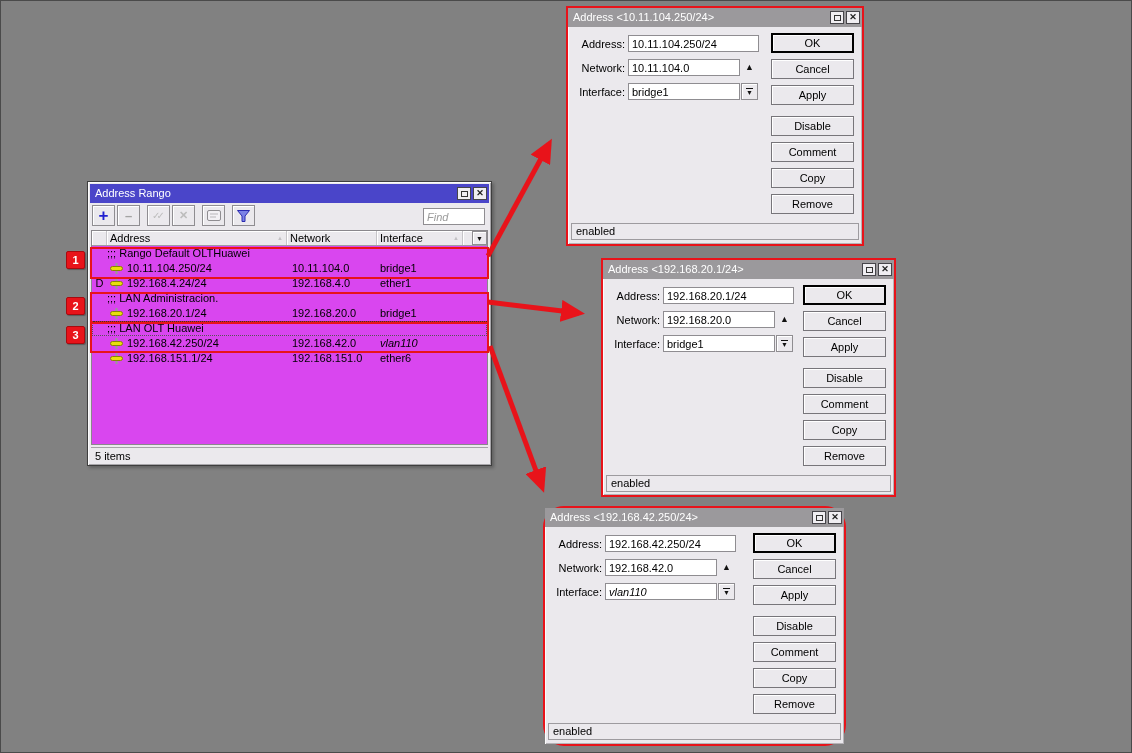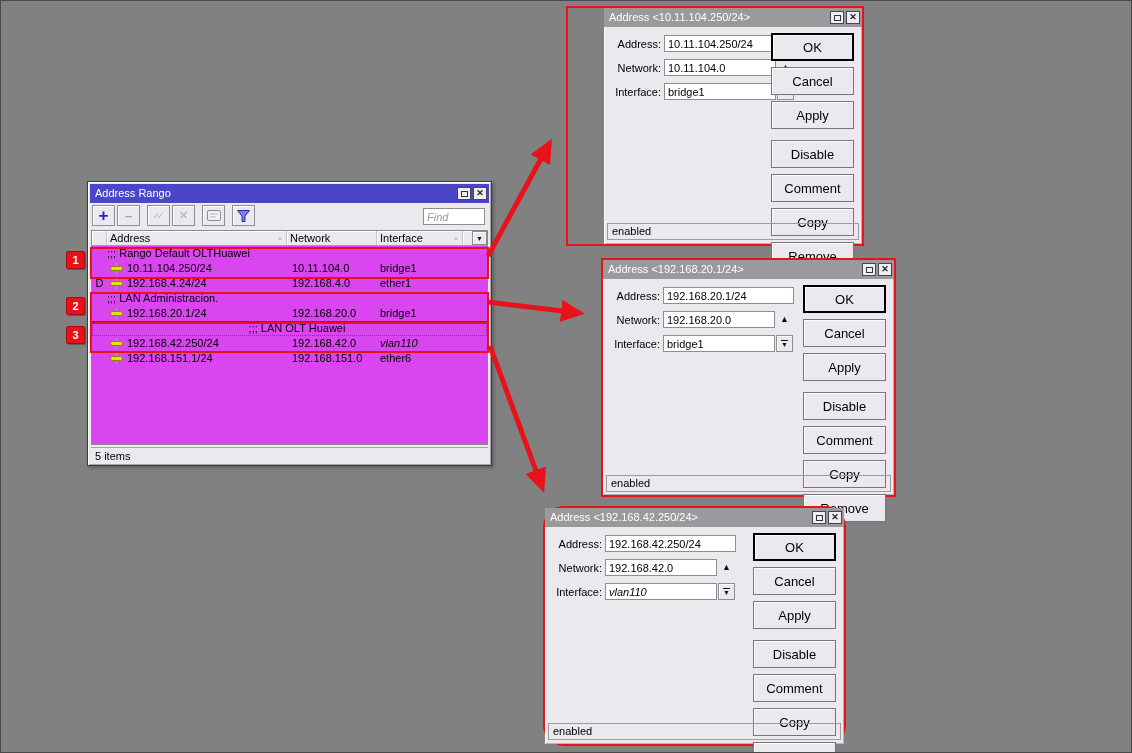--- a/index.html
+++ b/index.html
@@ -86,21 +86,21 @@
   }
 
   .lv-row { display:flex; height:15px; line-height:15px; white-space:nowrap; }
   .lv-row .cell { overflow:hidden; }
   .c-flag { width:15px; text-align:center; }
   .c-address { width:180px; padding-left:2px; display:flex; align-items:center; }
   .c-network { width:90px; padding-left:5px; }
   .c-interface { width:86px; padding-left:3px; }
   .addr-icon { margin:0 4px 0 1px; flex:0 0 auto; }
   .italic { font-style:italic; }
-  .focus-dotted { outline:1px dotted #555; outline-offset:-1px;justify-content:center; }
+  .focus-dotted { outline:1px dotted #555; outline-offset:-1px; }
 
   .status-bar {
     position:absolute; left:3px; right:3px; bottom:2px; height:16px;
     line-height:16px; padding-left:4px; border-top:1px solid #a5a3a7;
   }
 
   
   .dialog-wrap { position:absolute; border:2px solid #e8131a; }
   .dialog { position:relative; background:#ebe9ed; width:100%; height:100%;
             box-shadow: inset 1px 1px 0 #fbfbfb, inset -1px -1px 0 #b5b3b7; }
@@ -115,32 +115,32 @@
   .drop-btn {
     position:absolute; left:173px; width:17px; height:17px;
     background:#ebe9ed; border:1px solid #8f8d91; box-shadow: inset 1px 1px 0 #fff;
     display:flex; flex-direction:column; align-items:center; justify-content:center; cursor:default;
   }
   .drop-btn .bar { width:7px; border-top:1px solid #111; margin-bottom:1px; }
   .drop-btn .tri { font-size:7px; line-height:6px; color:#111; }
 
   .btn-col { position:absolute; top:25px; right:8px; width:83px; display:flex; flex-direction:column; }
   .dlg-btn {
-    height:28px; margin-bottom:6px;
+    height:20px; margin-bottom:6px;
     background:#ebe9ed; border:1px solid #77757a; box-shadow: inset 1px 1px 0 #fff;
-    font-family:"Liberation Sans", sans-serif; font-size:13px; color:#000; cursor:default;
+    font-family:"Liberation Sans", sans-serif; font-size:11px; color:#000; cursor:default;
   }
   .dlg-btn.default { border:1px solid #000; box-shadow: inset 0 0 0 1px #000, inset 2px 2px 0 #fff; }
   .btn-gap { height:5px; }
   .dlg-status {
     position:absolute; left:3px; right:3px; top:215px; height:17px;
     border:1px solid #9d9b9f; line-height:15px; padding-left:4px;
   }
 
-  #dialog-1 { left:565px; top:5px;   width:298px; height:240px;padding-left:36px; }
+  #dialog-1 { left:565px; top:5px;   width:298px; height:240px; }
   #dialog-2 { left:600px; top:257px; width:295px; height:239px; }
   #dialog-3 { left:542px; top:505px; width:303px; height:240px;border-radius:21px; }
 
   
   .hl-box { position:absolute; border:2px solid #e8131a; pointer-events:none; }
   #hl-1 { left:89px; top:246px; width:399px; height:32px; }
   #hl-2 { left:89px; top:291px; width:399px; height:31px; }
   #hl-3 { left:89px; top:321px; width:399px; height:31px; }
   .dot-line { position:absolute; left:92px; top:320px; width:394px; border-top:1px dotted #333; pointer-events:none; }
 

